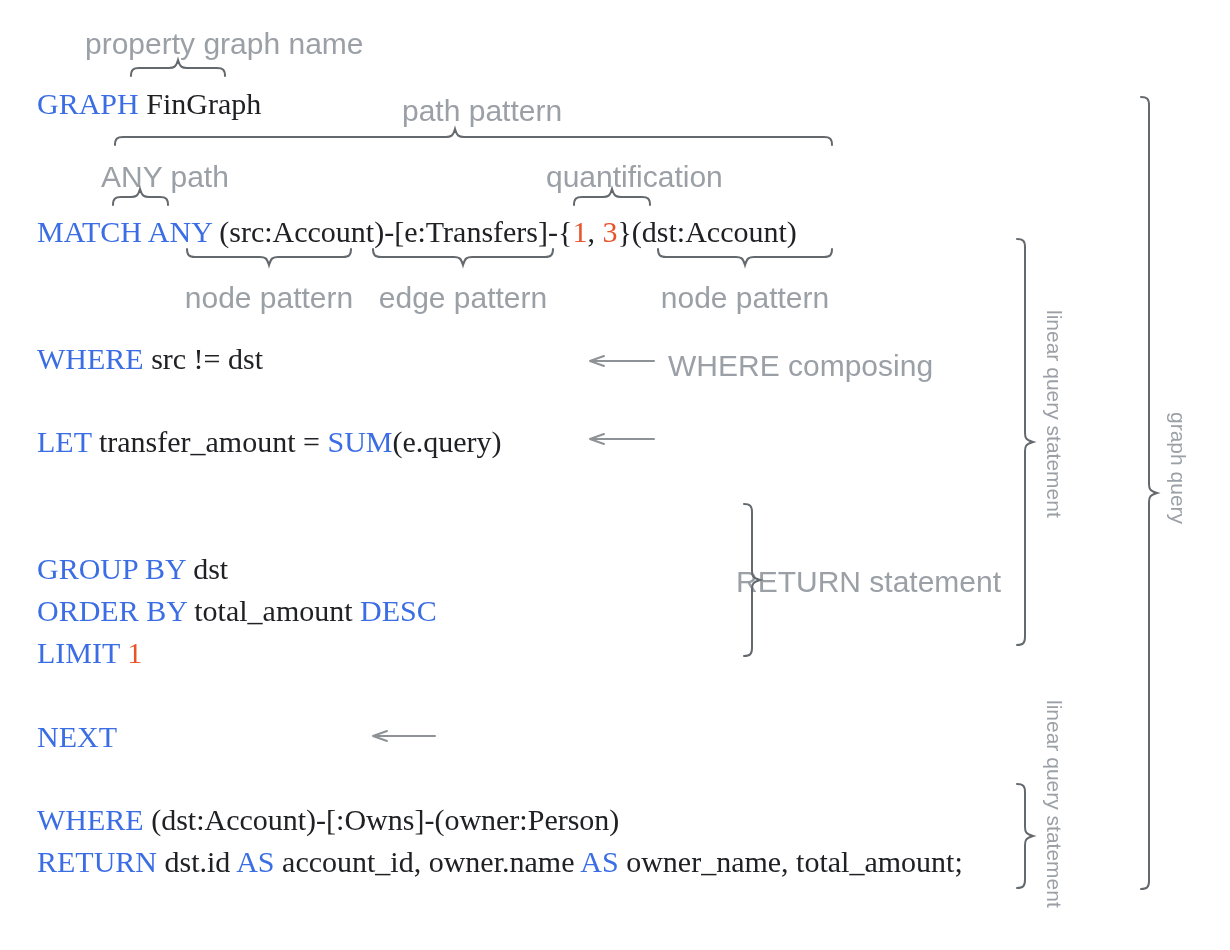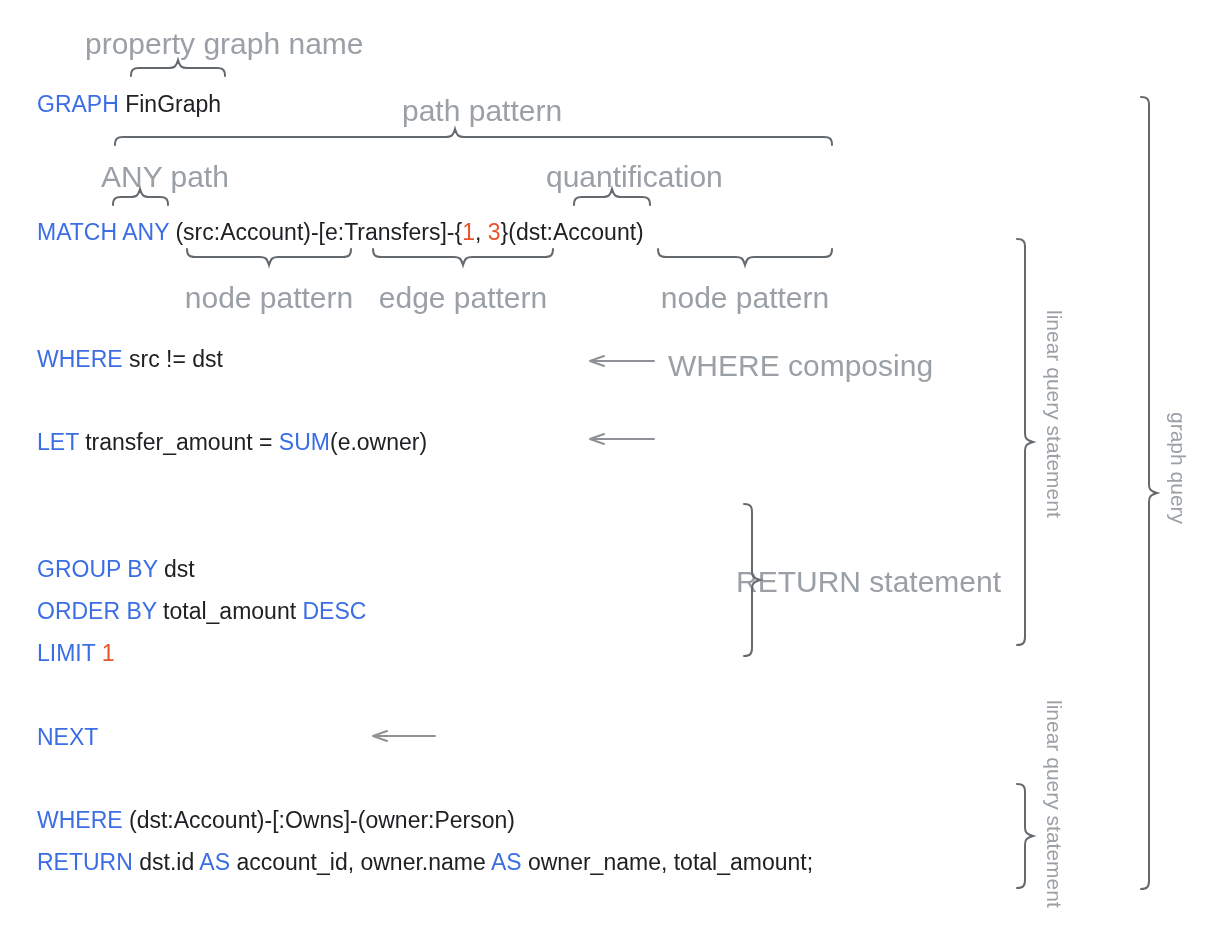--- a/index.html
+++ b/index.html
@@ -6,22 +6,22 @@
   .canvas{
     position:relative;
     width:1230px;height:950px;
     background:#ffffff;
     overflow:hidden;
     font-family:"Liberation Sans", sans-serif;
   }
   .code{
     position:absolute;
     left:37px;
-    font-family:Liberation Sans, sans-serif;
-    font-size:23px;
+    font-family:Liberation Serif, serif;
+    font-size:30px;
     line-height:28px;
     white-space:pre;
     color:var(--code);
   }
   .kw{color:var(--keyword);}
   .num{color:var(--literal);}
   .pl{color:var(--code);}
   .label{
     position:absolute;
     font-size:30px;
@@ -45,21 +45,21 @@
 <body>
 
 <div class="canvas">
 
   <div class="code" style="top:90px"><span class="kw">GRAPH </span><span class="pl">FinGraph</span></div>
 
   <div class="code" style="top:218px"><span class="kw">MATCH ANY </span><span class="pl">(src:Account)-[e:Transfers]-{</span><span class="num">1</span><span class="pl">, </span><span class="num">3</span><span class="pl">}(dst:Account)</span></div>
 
   <div class="code" style="top:345px"><span class="kw">WHERE </span><span class="pl">src != dst</span></div>
 
-  <div class="code" style="top:428px"><span class="kw">LET </span><span class="pl">transfer_amount = </span><span class="kw">SUM</span><span class="pl">(e.owner)</span></div>
+  <div class="code" style="top:428px"><span class="kw">LET </span><span class="pl">transfer_amount = </span><span class="kw">SUM</span><span class="pl">(e.query)</span></div>
 
 
   <div class="code" style="top:555px"><span class="kw">GROUP BY </span><span class="pl">dst</span></div>
 
   <div class="code" style="top:597px"><span class="kw">ORDER BY </span><span class="pl">total_amount </span><span class="kw">DESC</span></div>
 
   <div class="code" style="top:639px"><span class="kw">LIMIT </span><span class="num">1</span></div>
 
   <div class="code" style="top:723px"><span class="kw">NEXT</span></div>
 

